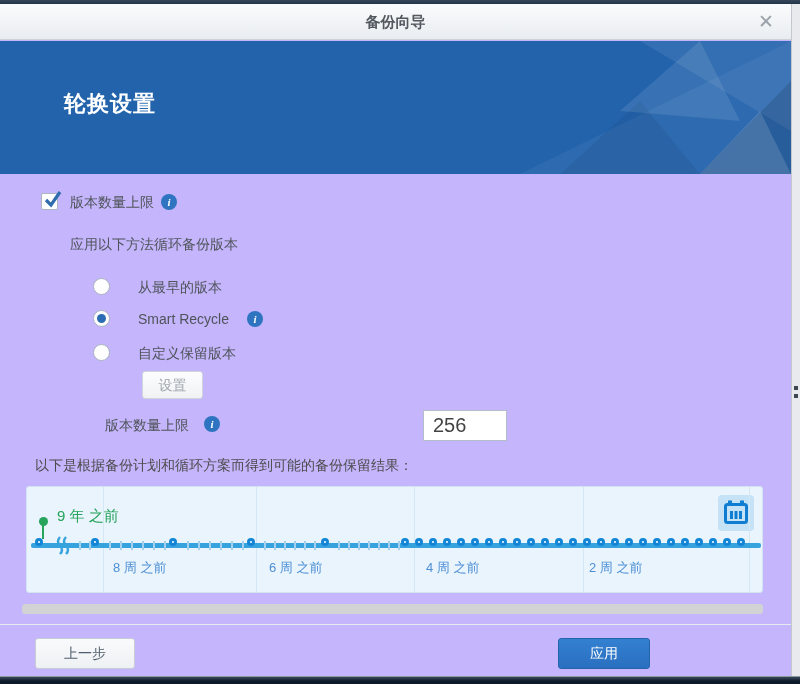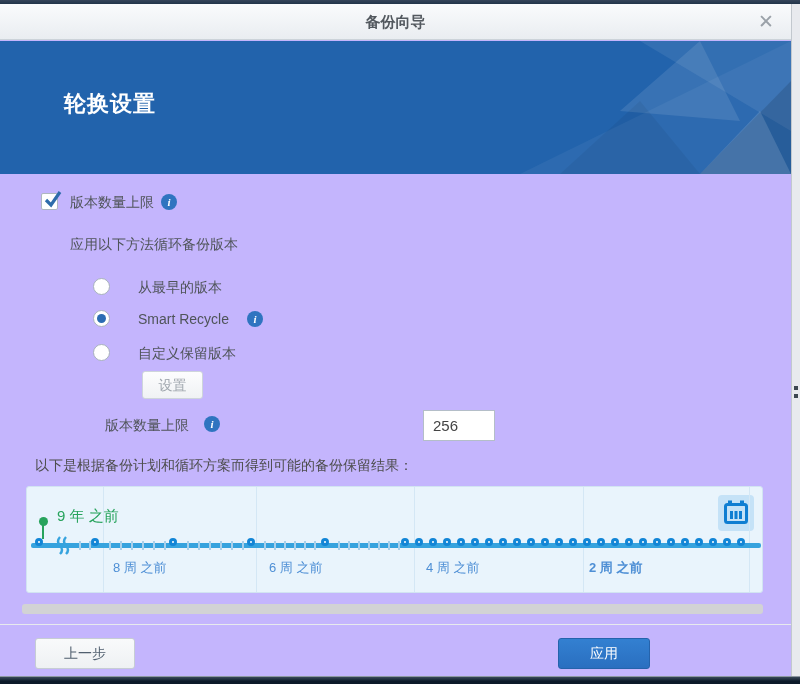--- a/index.html
+++ b/index.html
@@ -51,22 +51,22 @@
   .radio.sel::after { content:""; position:absolute; left:3px; top:3px; width:9px; height:9px;
     border-radius:50%; background:#2b6cb3; }
   .r1 { top:104px; } .r2 { top:136px; } .r3 { top:170px; }
   .radio-lbl { position:absolute; left:138px; }
   .rl1 { top:105px; } .rl2 { top:137px; } .rl3 { top:171px; }
   .btn { border-radius:3px; text-align:center; cursor:pointer; }
   .btn-settings { position:absolute; left:142px; top:197px; width:61px; height:28px;
     background:linear-gradient(#fdfdfe,#f0f2f4); border:1px solid #ced5db;
     color:#a0a7ae; line-height:26px; font-size:14px; }
   .lbl-limit { position:absolute; left:105px; top:243px; }
-  .limit-input { position:absolute; left:423px; top:236px; width:72px; height:31px;
-    border:1px solid #b4bec8; font-size:15px; color:#444; padding-left:9px;
+  .limit-input { position:absolute; left:423px; top:236px; width:84px; height:31px;
+    border:1px solid #b4bec8; font-size:20px; color:#444; padding-left:9px;
     font-family:"Liberation Sans", sans-serif; }
   .result-intro { position:absolute; left:35px; top:283px; color:#4d4d4d; }
 
   
   .tl-panel { position:absolute; left:26px; top:312px; width:737px; height:107px;
     background:#e9f4fc; border:1px solid #d2e4f2; border-radius:3px; overflow:hidden; }
   .tl-grid { position:absolute; top:0; width:1px; height:107px; background:#d4e7f5; }
   .tl-line { position:absolute; height:5px; border-radius:2px; }
   .tl-tick { position:absolute; width:2px; height:9px; background:#a9d0ea; }
   .tl-dot { position:absolute; width:8px; height:8px; border-radius:50%; background:#fff;
@@ -225,21 +225,21 @@
           <div class="tl-dot" style="left: 682px; top: 51px; border-color: rgb(18, 133, 214); background: rgb(255, 255, 255);"></div>
           <div class="tl-dot" style="left: 696px; top: 51px; border-color: rgb(18, 133, 214); background: rgb(255, 255, 255);"></div>
           <div class="tl-dot" style="left: 710px; top: 51px; border-color: rgb(18, 133, 214); background: rgb(255, 255, 255);"></div>
           <div class="tl-break" style="left: 29px; top: 49px;"><svg width="14" height="19">
               <path d="M4,1 q-4,4.5 0,8.5 q4,4.5 0,8.5" fill="none" stroke="#36a3de" stroke-width="2.4"></path>
               <path d="M10,1 q-4,4.5 0,8.5 q4,4.5 0,8.5" fill="none" stroke="#36a3de" stroke-width="2.4"></path>
             </svg></div>
           <div class="tl-label" style="left: 86px; color: rgb(78, 143, 213);">8 周 之前</div>
           <div class="tl-label" style="left: 242px; color: rgb(78, 143, 213);">6 周 之前</div>
           <div class="tl-label" style="left: 399px; color: rgb(78, 143, 213);">4 周 之前</div>
-          <div class="tl-label" style="left: 562px; color: rgb(78, 143, 213); font-weight: bold;">2 周 之前</div>
+          <div class="tl-label" style="left: 562px; color: rgb(78, 143, 213);">2 周 之前</div>
           <div class="tl-pin-dot" style="left: 12px; top: 30px; background: rgb(39, 163, 92);"></div>
           <div class="tl-pin-stem" style="left: 15px; top: 38px; height: 14px; background: rgb(39, 163, 92);"></div>
           <div class="tl-annot" style="left: 30px; top: 20px; color: rgb(39, 163, 92);">9 年 之前</div>
         </div>
 
       <div class="hscrollbar"></div>
       <div class="footer-divider"></div>
 
       <div class="btn btn-apply">应用</div>
       <div class="btn btn-back">上一步</div>

